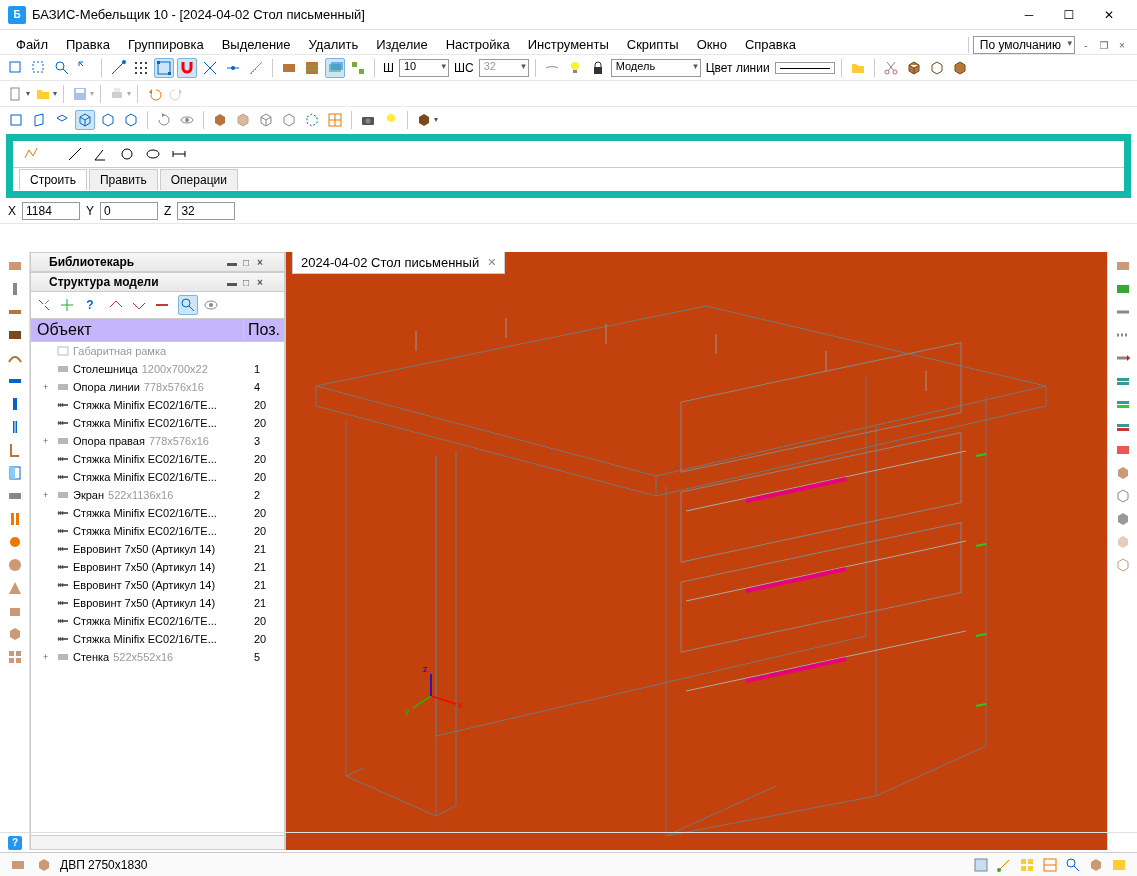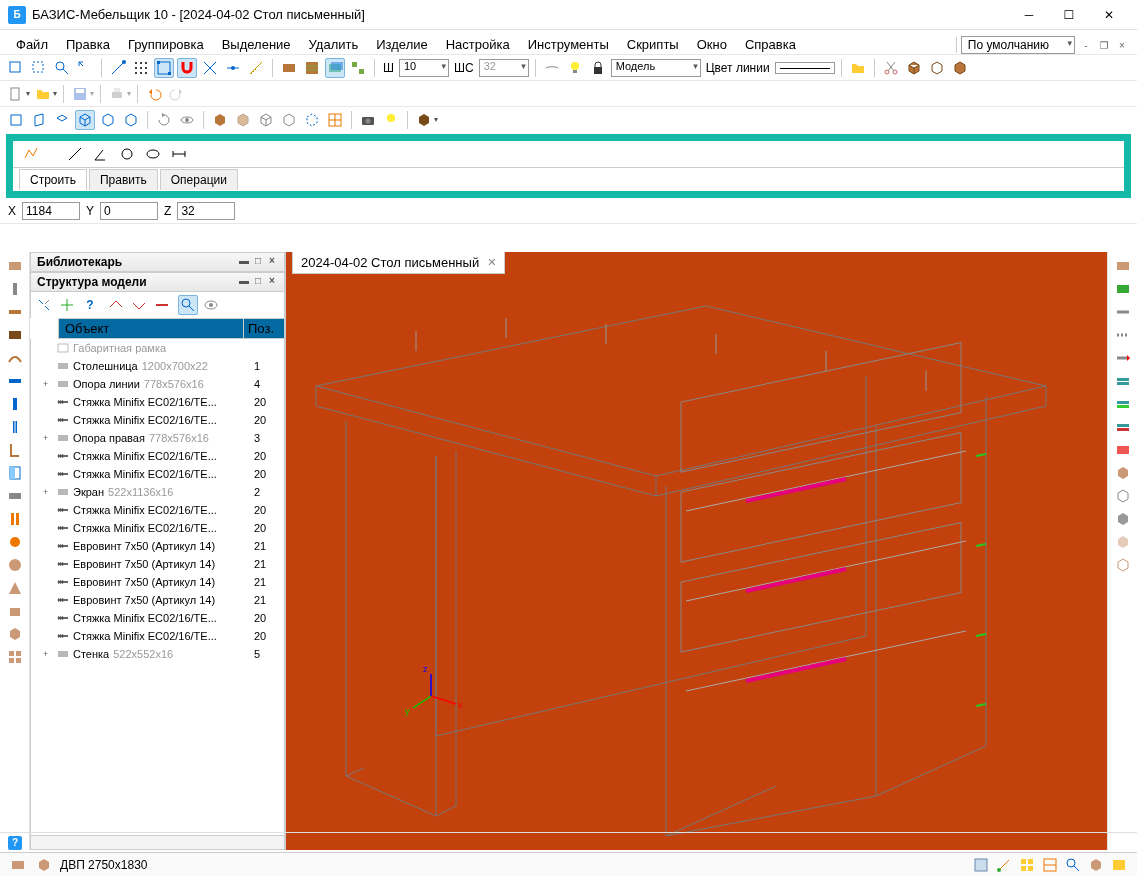--- a/index.html
+++ b/index.html
@@ -5,21 +5,21 @@
 * { box-sizing: border-box; margin: 0; padding: 0; }
 body { font-family: "Segoe UI", Tahoma, sans-serif; font-size: 12px; background: #fff; color: #000; width: 1137px; height: 876px; overflow: hidden; position: relative; }
 .titlebar { height: 30px; display: flex; align-items: center; padding: 0 8px; border-bottom: 1px solid #ddd; }
 .titlebar .app-icon { width: 18px; height: 18px; background: #2196F3; border-radius: 2px; margin-right: 6px; display: inline-flex; align-items: center; justify-content: center; color: #fff; font-size: 10px; font-weight: bold; }
 .titlebar .title { font-size: 13px; }
 .titlebar .win-controls { margin-left: auto; display: flex; }
 .titlebar .win-btn { width: 40px; height: 30px; display: flex; align-items: center; justify-content: center; }
 .menubar { height: 24px; display: flex; align-items: flex-end; padding: 0 8px; gap: 2px; }
 .menubar .menu-item { padding: 2px 8px; font-size: 13px; }
 .menubar .right-area { margin-left: auto; display: flex; align-items: center; gap: 4px; }
-.menubar .combo { border: 1px solid #999; padding: 1px 25px 1px 6px; height: 18px; font-size: 12px; background: #fff; position: relative; }
+.menubar .combo { border: 1px solid #999; padding: 1px 13px 1px 6px; height: 18px; font-size: 12px; background: #fff; position: relative; }
 .menubar .combo::after { content: "▾"; position: absolute; right: 2px; top: 1px; font-size: 9px; color: #555; }
 .menubar .mdi-btn { width: 14px; height: 14px; font-size: 10px; color: #666; display: flex; align-items: center; justify-content: center; }
 .toolbar-row { display: flex; align-items: center; height: 26px; padding: 0 6px; gap: 3px; border-top: 1px solid #e8e8e8; }
 .toolbar-row .sep { width: 1px; height: 18px; background: #ccc; margin: 0 3px; }
 .tb-btn { width: 20px; height: 20px; display: flex; align-items: center; justify-content: center; border: 1px solid transparent; border-radius: 2px; }
 .tb-btn.active { background: #cde6f7; border-color: #7ab5e0; }
 .tb-btn svg { width: 16px; height: 16px; }
 .tb-combo { border: 1px solid #999; height: 18px; font-size: 11px; padding: 0 14px 0 4px; background: #fff; position: relative; min-width: 40px; }
 .tb-combo::after { content: "▾"; position: absolute; right: 2px; top: 1px; font-size: 9px; color: #555; }
 .tb-label { font-size: 12px; margin: 0 2px; }
@@ -29,25 +29,25 @@
 .tabs-row { display: flex; align-items: center; height: 24px; padding: 0 6px; border-top: 1px solid #e8e8e8; border-bottom: 1px solid #ccc; }
 .tab { padding: 3px 10px; border: 1px solid #ccc; border-bottom: none; background: #f0f0f0; font-size: 12px; margin-right: 2px; }
 .tab.active { background: #fff; }
 .coords-row { display: flex; align-items: center; height: 26px; padding: 0 8px; gap: 6px; border-bottom: 1px solid #e8e8e8; }
 .coords-row .lbl { font-size: 12px; }
 .coords-row input { width: 58px; height: 18px; border: 1px solid #999; font-size: 12px; padding: 0 3px; }
 .main-area { position: absolute; top: 252px; left: 0; right: 0; bottom: 26px; display: flex; }
 .left-rail { width: 30px; display: flex; flex-direction: column; align-items: center; gap: 3px; padding: 4px 0; border-right: 1px solid #e0e0e0; }
 .rail-btn { width: 20px; height: 20px; display: flex; align-items: center; justify-content: center; }
 .side-panels { width: 256px; display: flex; flex-direction: column; border-right: 1px solid #ccc; }
-.panel-header { background: linear-gradient(#f7f7f7,#e8e8e8); border: 1px solid #ccc; padding: 2px 6px; font-size: 12px; font-weight: bold; display: flex; align-items: flex-start; }
+.panel-header { background: linear-gradient(#f7f7f7,#e8e8e8); border: 1px solid #ccc; padding: 2px 18px; font-size: 12px; font-weight: bold; display: flex; align-items: center; }
 .panel-header .btns { margin-left: auto; display: flex; gap: 2px; font-size: 10px; color: #555; }
 .panel-header .btns span { width: 12px; text-align: center; }
 .panel-toolbar { display: flex; align-items: center; gap: 3px; padding: 3px; border-left: 1px solid #ccc; border-right: 1px solid #ccc; }
-.tree-head { display: flex; border: 1px solid #ccc; font-size: 13px; background: #0369a1; margin-left: 28px; }
+.tree-head { display: flex; border: 1px solid #ccc; font-size: 16px; background: #c4b5fd; }
 .tree-head .col-obj { flex: 1; padding: 2px 6px; border-right: 1px solid #ccc; }
 .tree-head .col-pos { width: 40px; padding: 2px 4px; }
 .tree-body { flex: 1; overflow: auto; border: 1px solid #ccc; border-top: none; font-size: 11px; }
 .tree-row { display: flex; align-items: center; height: 18px; padding-left: 12px; }
 .tree-row .twisty { width: 10px; font-size: 9px; color: #666; }
 .tree-row .icon { width: 14px; height: 14px; margin: 0 3px; display: inline-flex; align-items: center; justify-content: center; font-size: 10px; }
 .tree-row .name { color: #000; }
 .tree-row .dims { color: #999; margin-left: 4px; }
 .tree-row .pos { margin-left: auto; width: 30px; text-align: left; color: #000; padding-right: 4px; }
 .tree-row.ghost .name { color: #999; }

